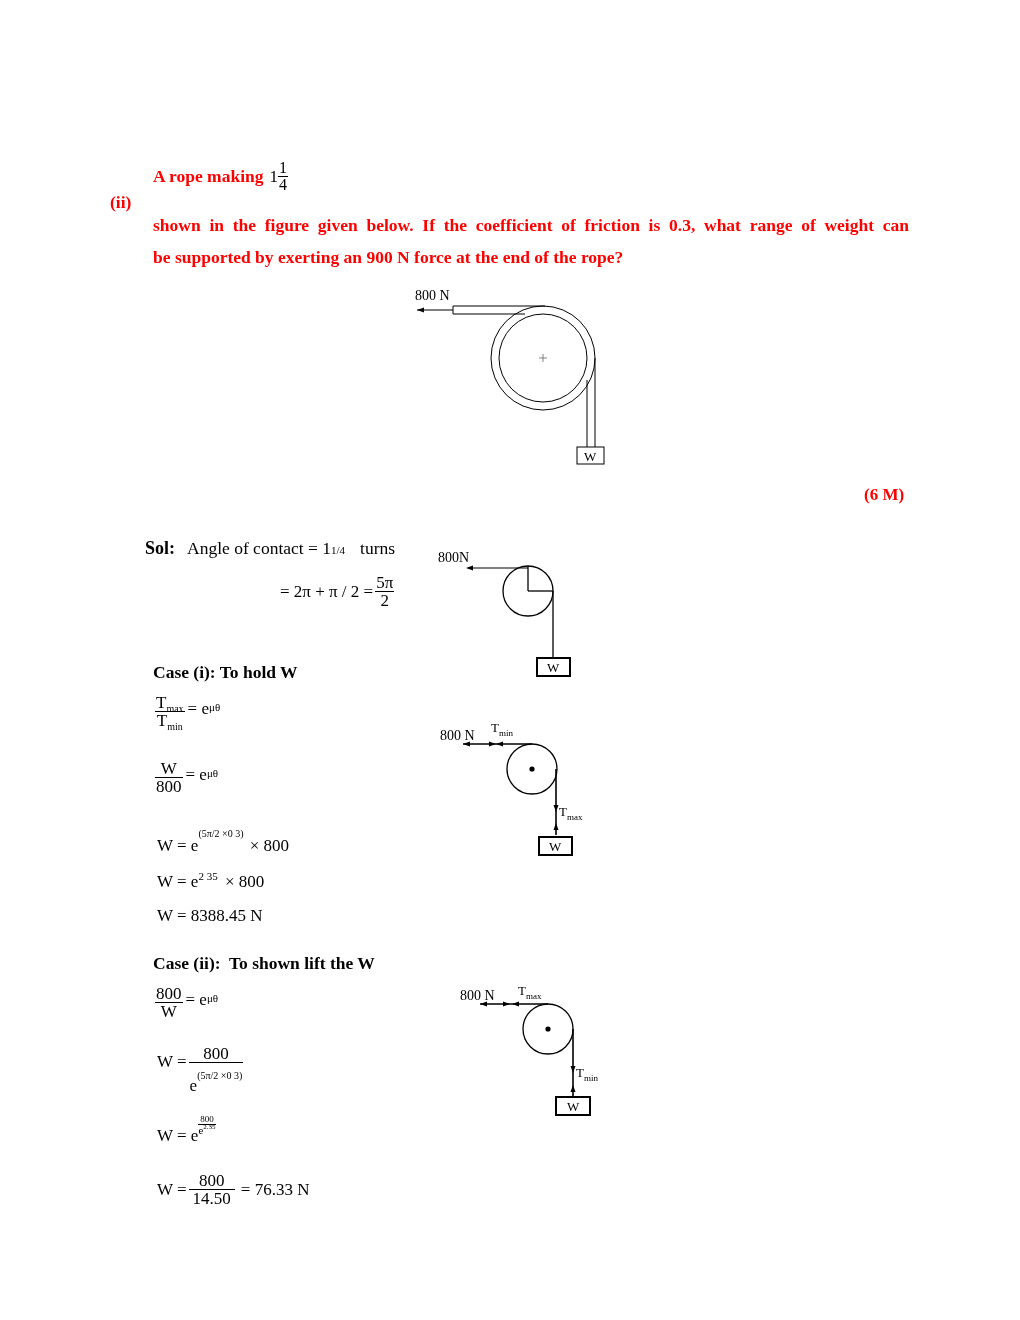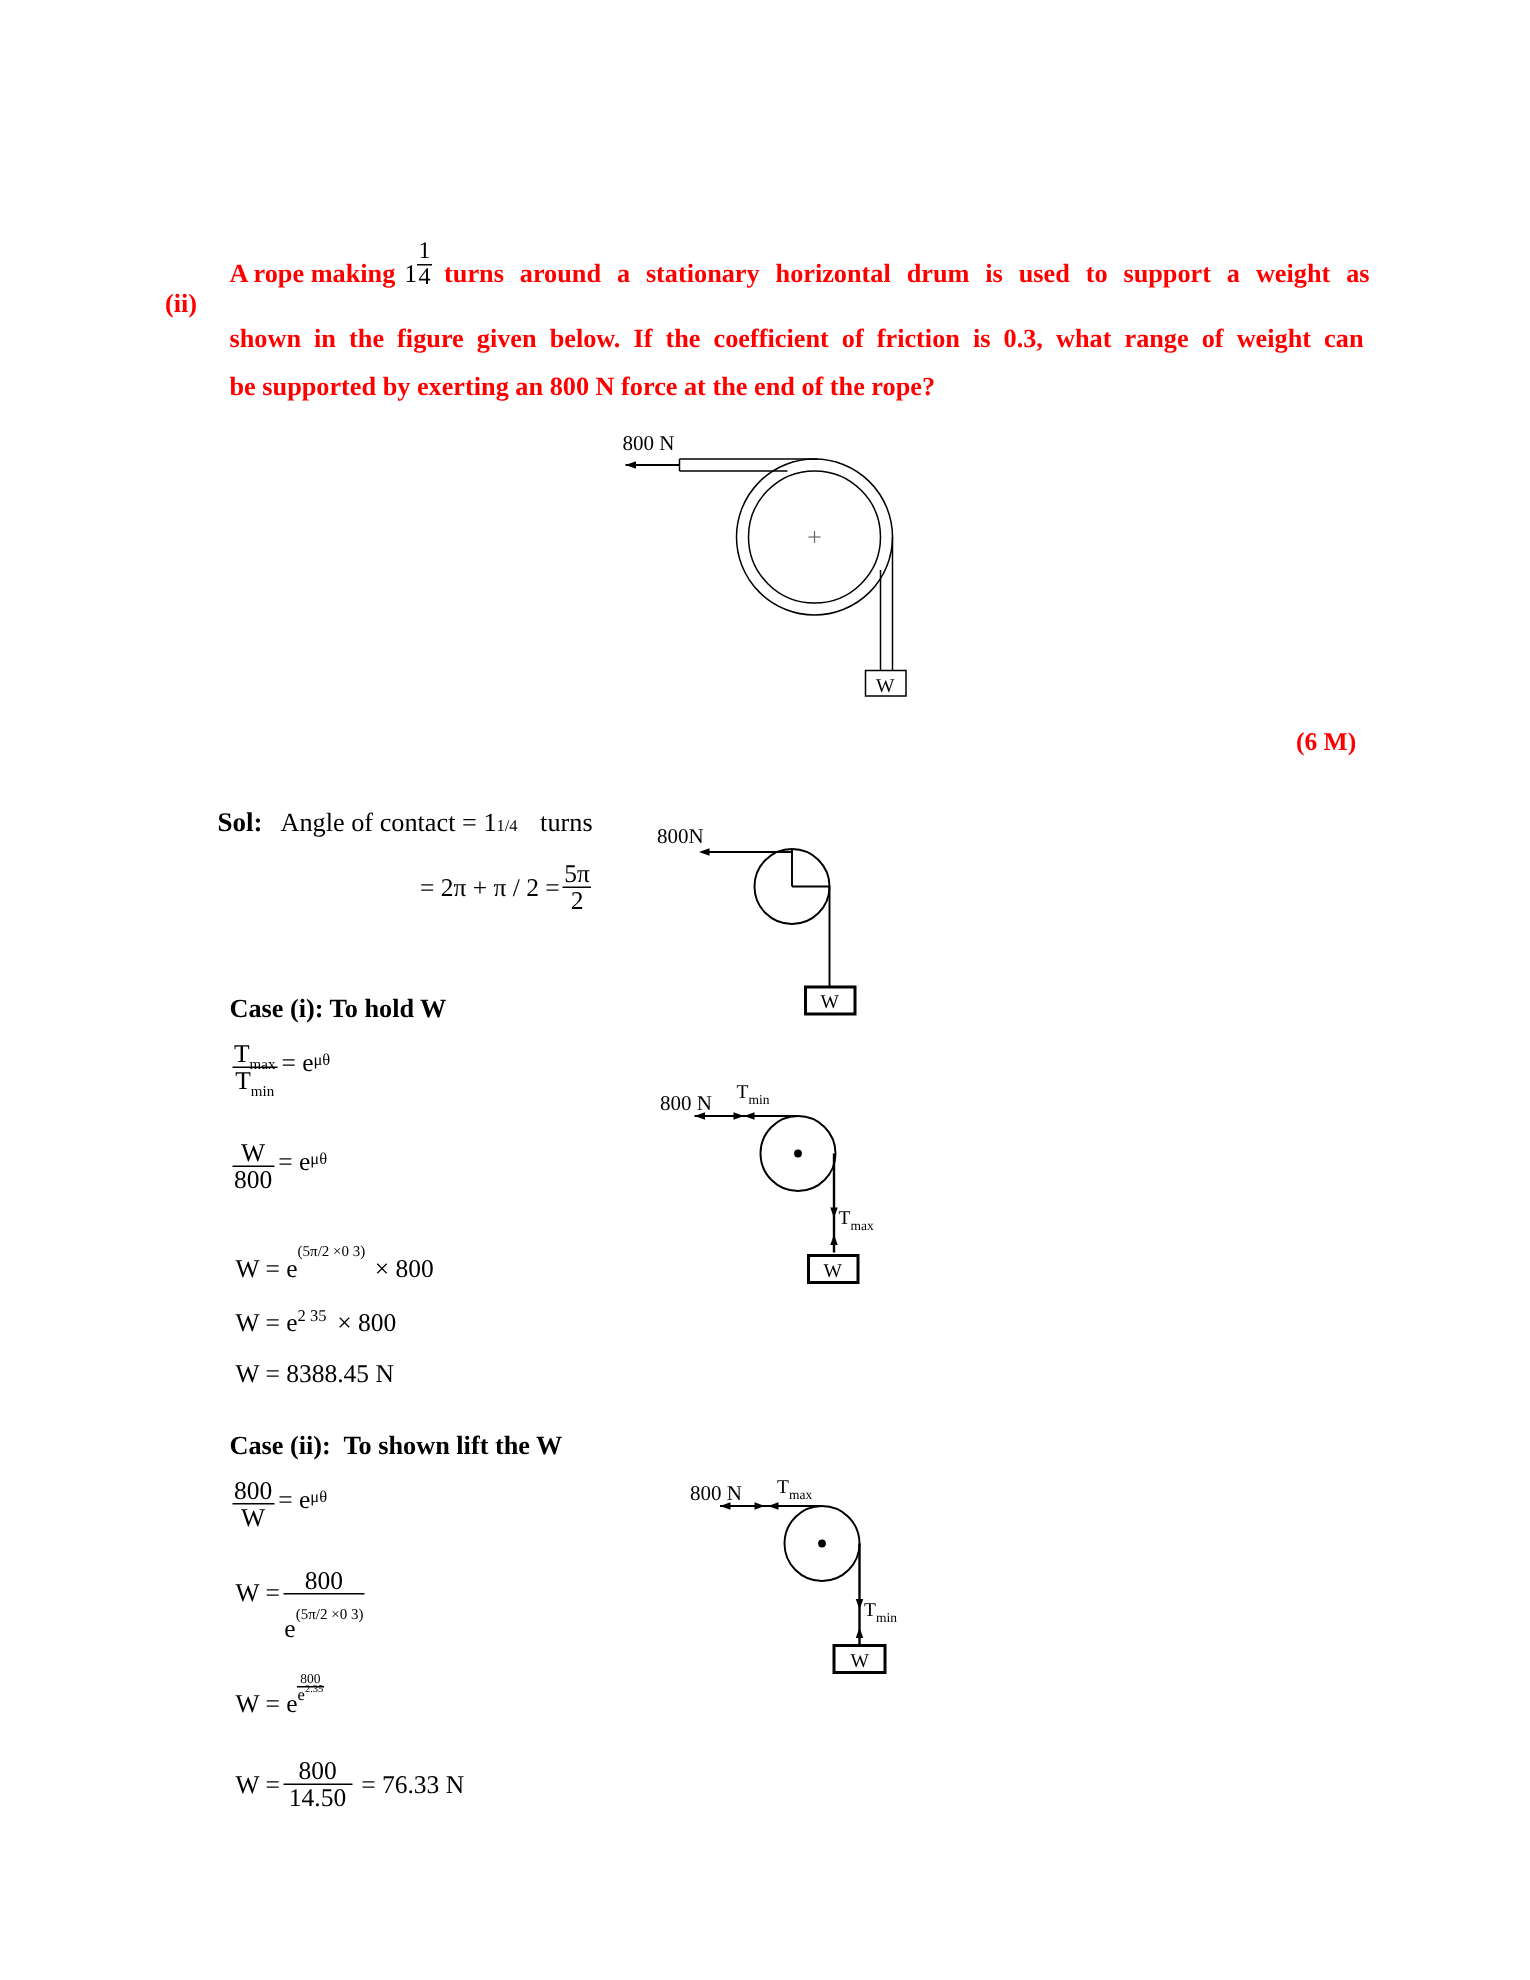--- a/index.html
+++ b/index.html
@@ -15,32 +15,31 @@
   sup { font-size: 11px; vertical-align: super; line-height: 0; }
   sub { font-size: 10px; line-height: 0; }
   .sol-label { font-weight: bold; font-size: 18px; margin-left: 35px; }
   .case-head { font-weight: bold; font-size: 17.5px; }
   svg text { font-family: "Liberation Serif", serif; }
 </style>
 </head>
 <body>
 
 <div class="abs q-text" style="left:110px; top:168px;margin-top:24px;">(ii)</div>
-<div class="abs q-text" style="left:153px; top:160px; white-space:nowrap; width:760px; display:flex; align-items:flex-end;">
+<div class="abs q-text" style="left:153px; top:160px; white-space:nowrap; width:760px; display:flex; align-items:center;">
   <span>A rope making</span>
   <span style="font-weight:normal; color:#000; margin-left:6px; font-size:17px;">1</span>
   <span class="frac" style="font-weight:normal; color:#000; font-size:16px; margin-right:8px;">
     <span class="num">1</span>
     <span class="bar"></span>
     <span class="den">4</span>
   </span>
-  <span style="flex:1; text-align:justify; text-align-last:justify;">turns around a stationary horizontal drum is used to support a weight as</span>
 </div>
 <div class="abs q-text" style="left:153px; top:215px; width:756px; text-align:justify; text-align-last:justify; white-space:nowrap;">shown in the figure given below. If the coefficient of friction is 0.3, what range of weight can</div>
-<div class="abs q-text" style="left:153px; top:247px;">be supported by exerting an 800 N force at the end of the rope?</div>
+<div class="abs q-text" style="left:153px; top:247px;">be supported by exerting an 900 N force at the end of the rope?</div>
 
 <svg class="abs" style="left:400px; top:280px;" width="220" height="190" viewBox="0 0 220 190">
   <text x="15" y="20" font-size="14">800 N</text>
   <line x1="17" y1="30" x2="53" y2="30" stroke="#000" stroke-width="1.2"></line>
   <polygon points="17,30 24,27.5 24,32.5" fill="#000"></polygon>
 
   <line x1="53" y1="26" x2="145" y2="26" stroke="#000" stroke-width="1"></line>
   <line x1="53" y1="34" x2="125" y2="34" stroke="#000" stroke-width="1"></line>
   <line x1="53" y1="26" x2="53" y2="34" stroke="#000" stroke-width="1"></line>
 

